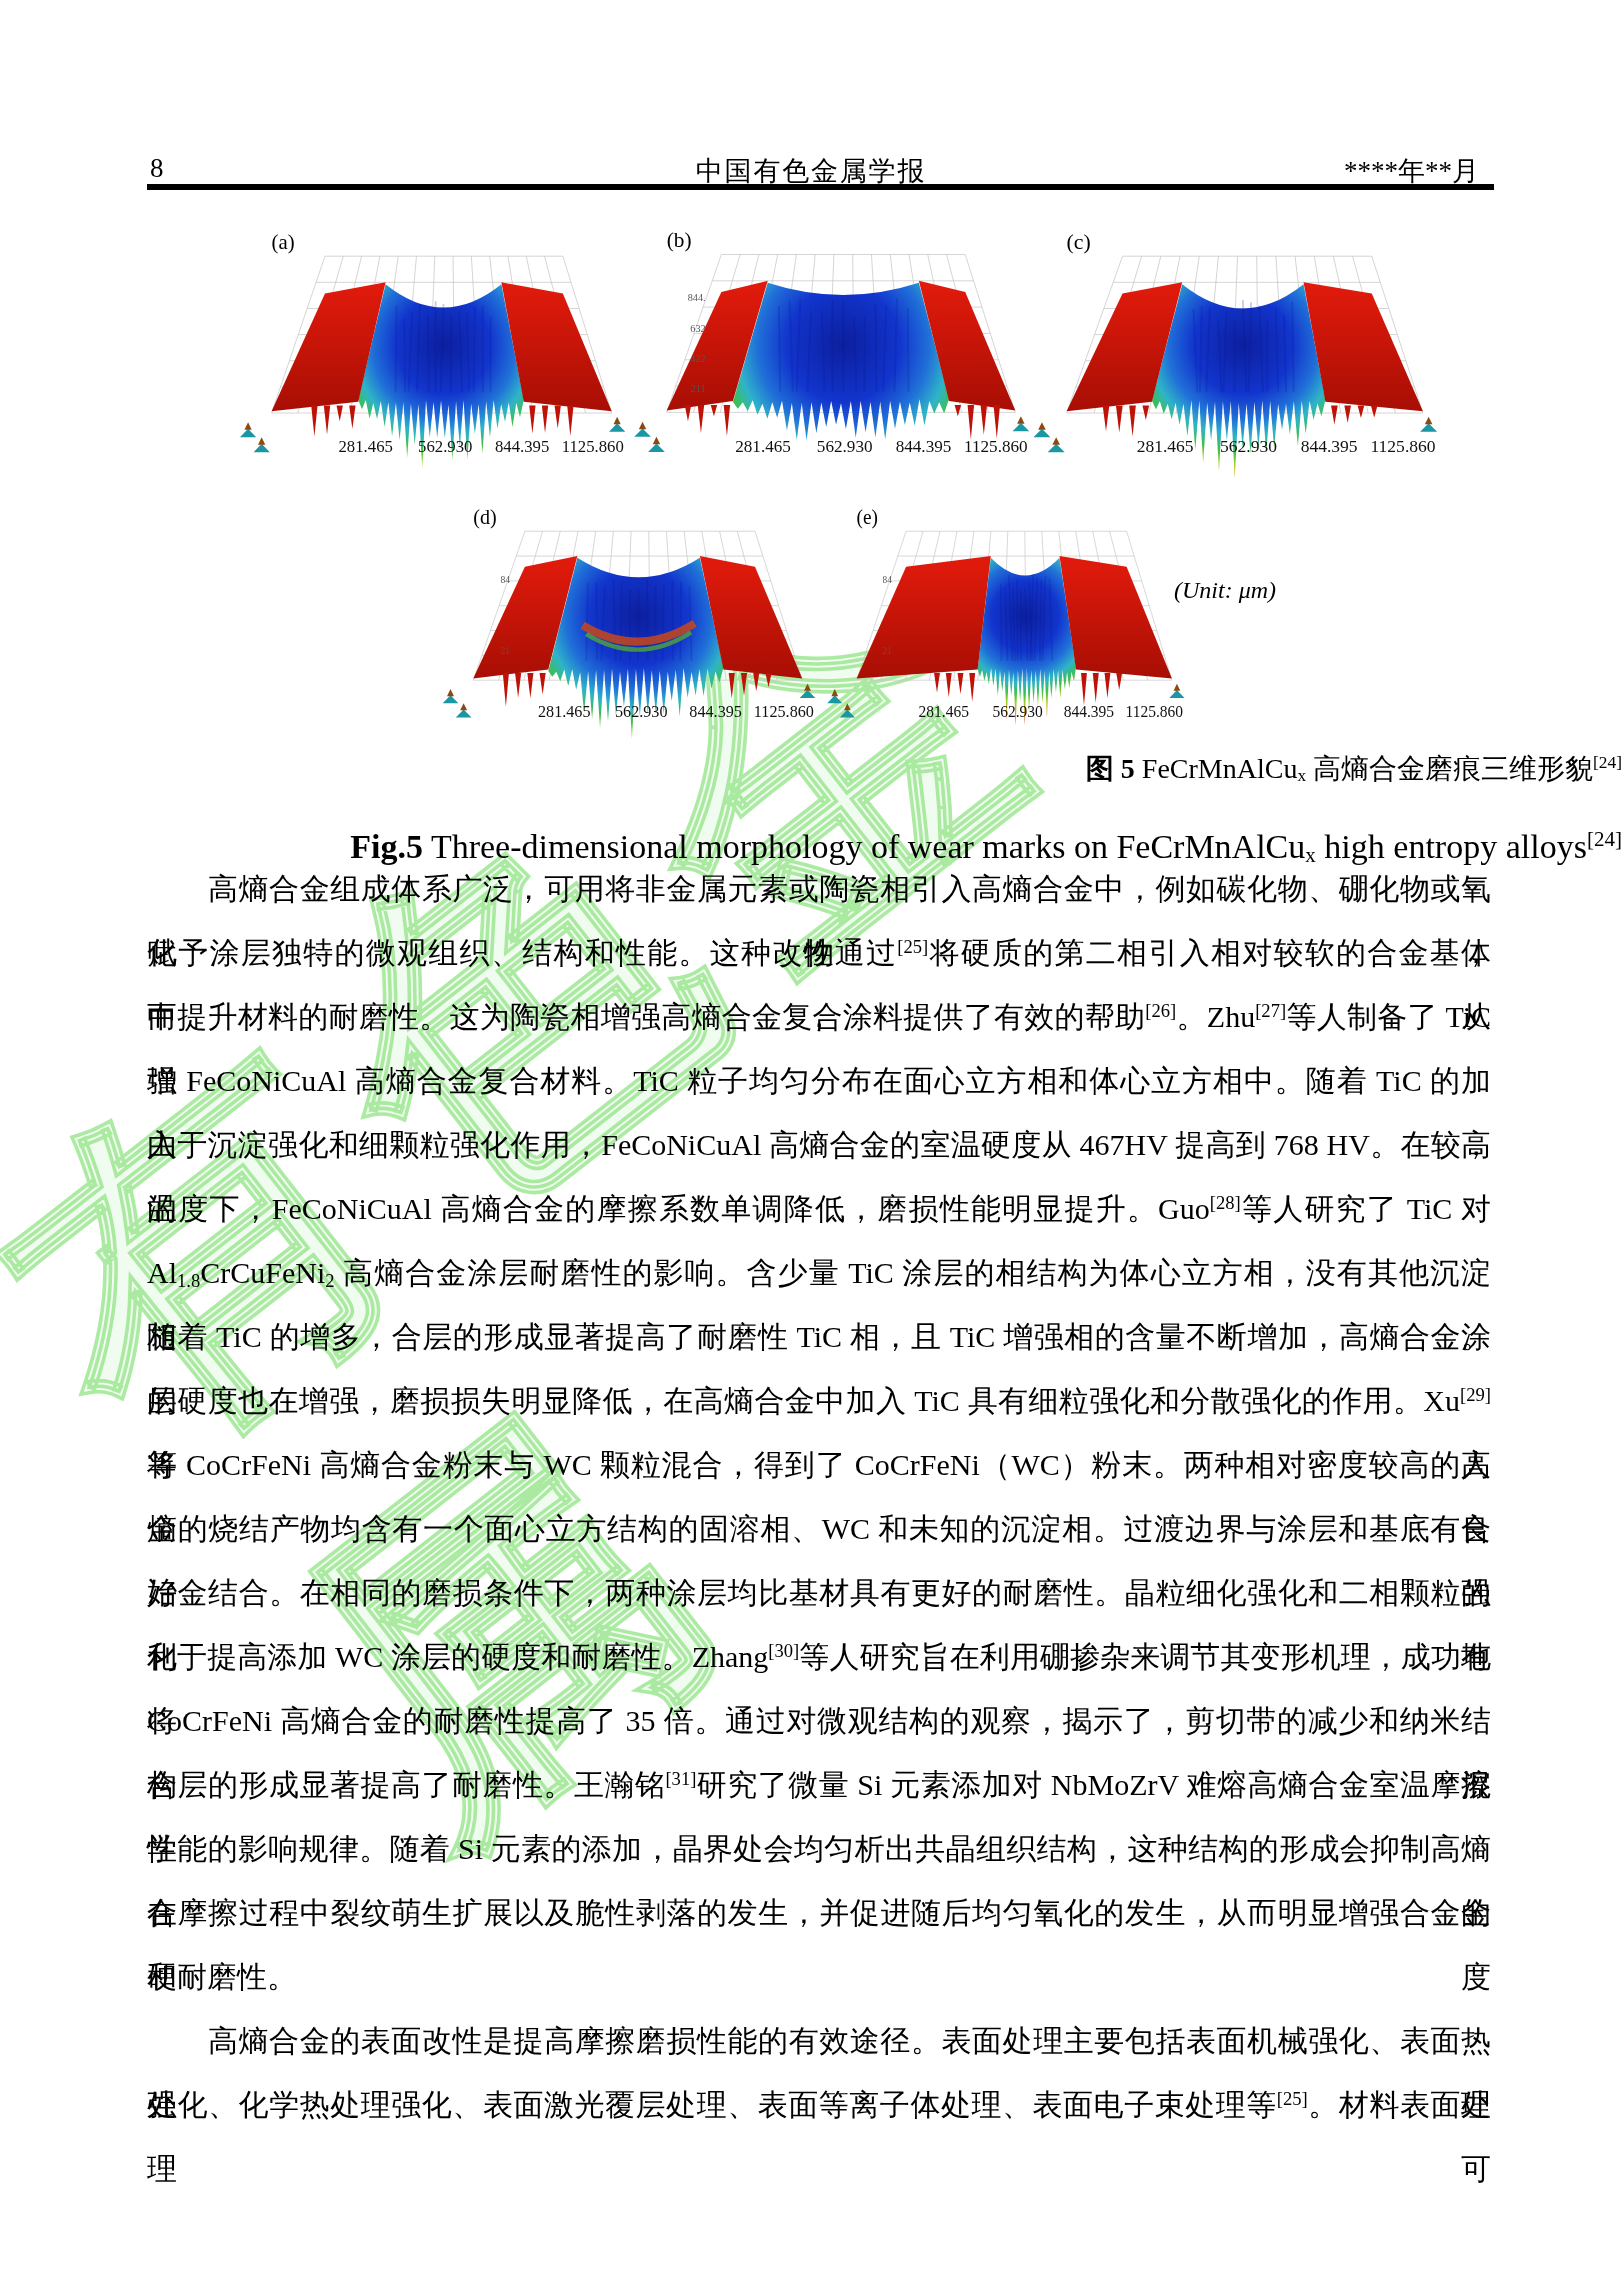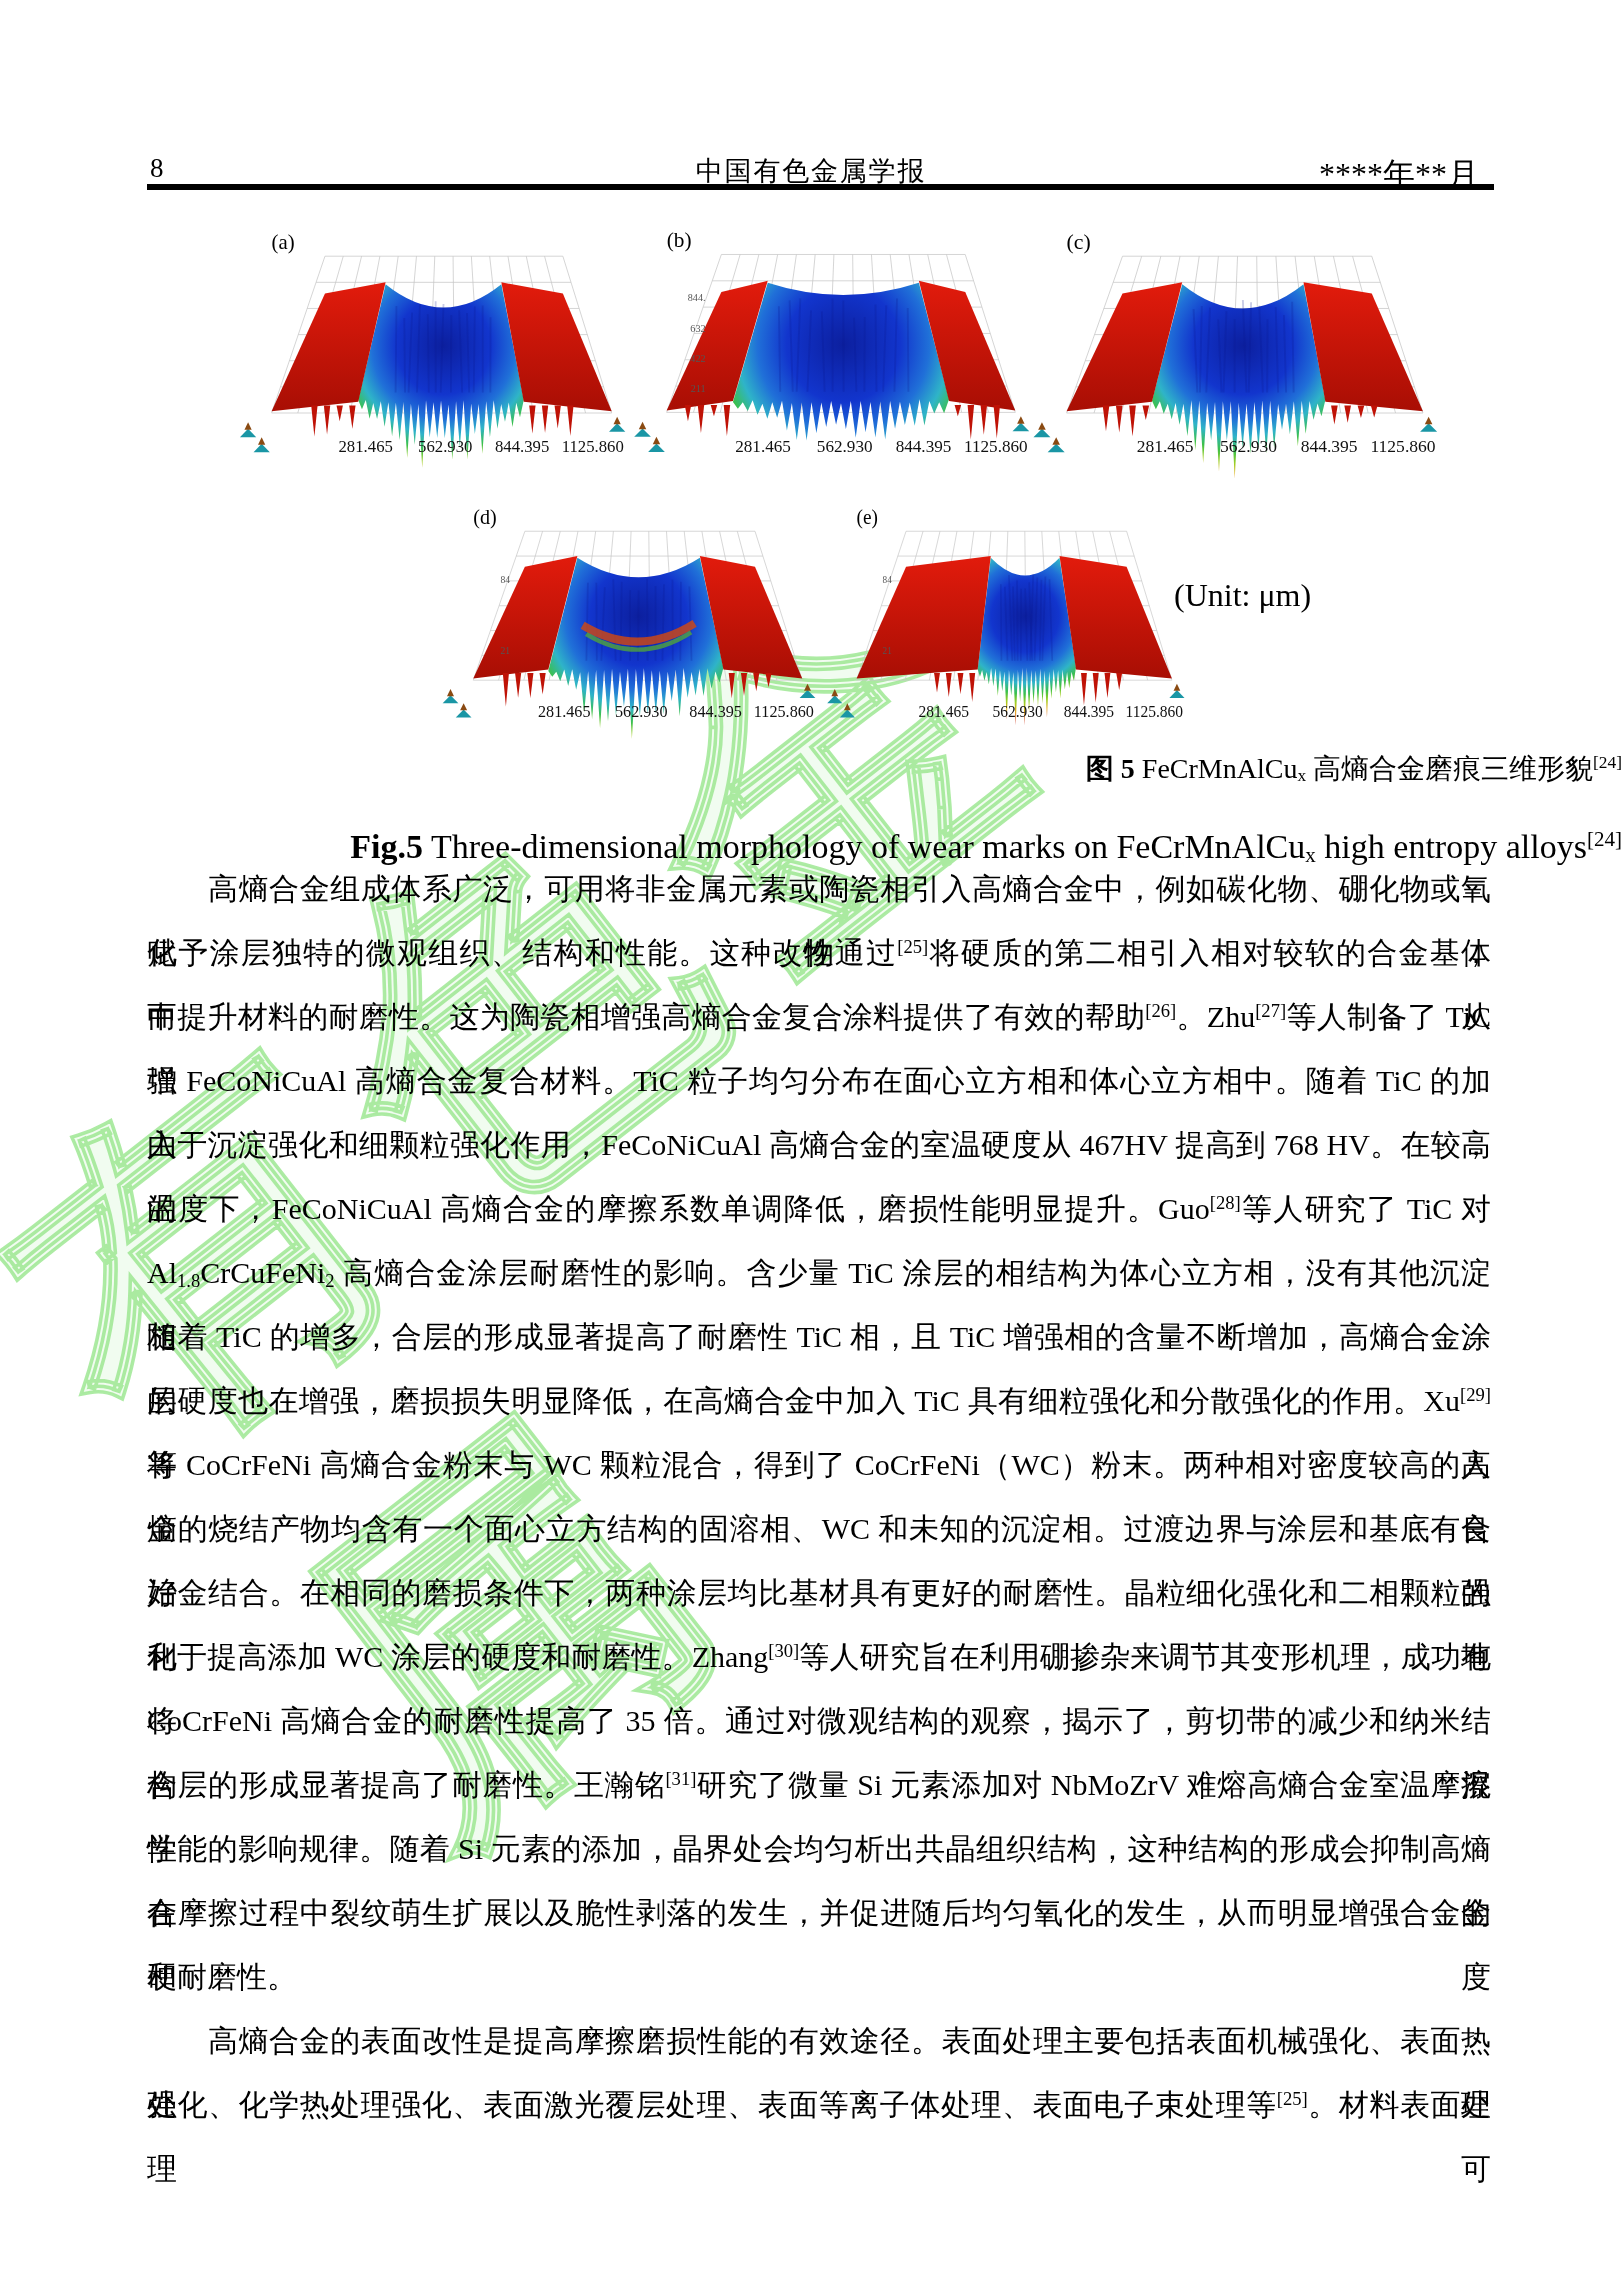--- a/index.html
+++ b/index.html
@@ -1,32 +1,32 @@
 <!DOCTYPE html>
 <html style="font-size:14.3px"><head>
 <meta charset="utf-8">
 <style>
   html,body{margin:0;padding:0;background:#888;}
   .page{position:relative;width:1622px;height:2293px;background:#ffffff;overflow:hidden;
         font-family:"Liberation Serif","DejaVu Serif",serif;color:#000;}
   
   .hdr-num{position:absolute;left:150px;top:153px;font-size:27px;}
   .hdr-title{position:absolute;left:0;right:0;top:153px;text-align:center;font-size:27px;letter-spacing:1.8px;}
-  .hdr-date{position:absolute;right:143px;top:153px;font-size:32px;margin-left:20px;}
+  .hdr-date{position:absolute;right:143px;top:153px;font-size:27px;margin-left:20px;}
   .hdr-rule{position:absolute;left:147px;top:184px;width:1347px;height:6.2px;background:#000;}
   
   .watermark{position:absolute;left:53px;top:285px;width:1515px;height:1604px;
              display:flex;align-items:center;justify-content:center;
              transform:rotate(-38deg);pointer-events:none;z-index:1;}
   .watermark span{font-size:356px;font-weight:bold;letter-spacing:37px;
              color:rgba(170,235,160,0.16);-webkit-text-stroke:3.6px rgba(146,228,134,0.75);}
   
   .fig{position:absolute;left:0;top:0;width:1622px;height:802px;z-index:2;}
   .panel{position:absolute;}
-  .unit-label{position:absolute;left:1174px;top:577px;font-size:32px;z-index:3;}
+  .unit-label{position:absolute;left:1174px;top:577px;font-size:24px;z-index:3;font-style:italic;}
   .cap{position:absolute;left:0;right:0;text-align:right;z-index:3;}
   .cap-zh{top:750px;font-size:28px;}
   .cap-en{top:828px;font-size:34px;}
   .cap .b,.b{font-weight:bold;}
   sup,sub{font-size:0.62em;line-height:0;}
   sup{vertical-align:0.55em;}
   sub{vertical-align:-0.2em;}
   
   .body-text{position:absolute;left:147px;top:857px;width:1344px;z-index:2;font-size:30px;}
   .line{height:64px;line-height:64px;text-align:justify;text-align-last:justify;white-space:nowrap0;}

